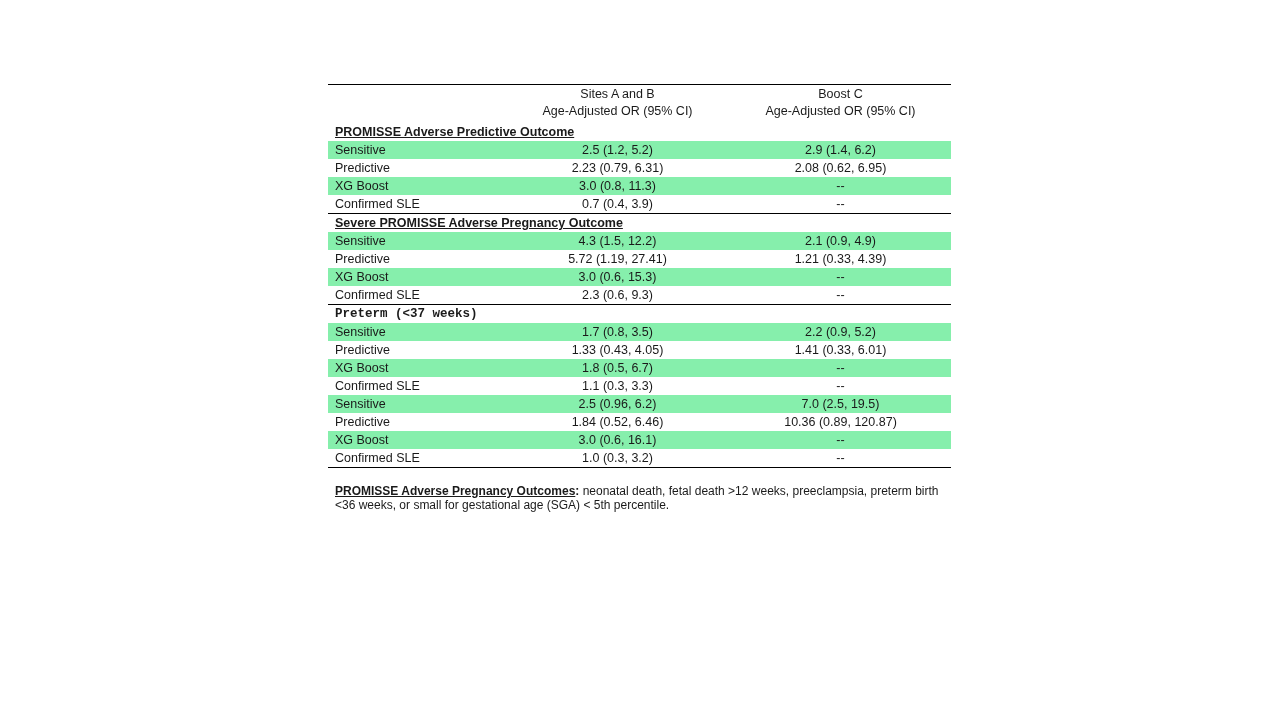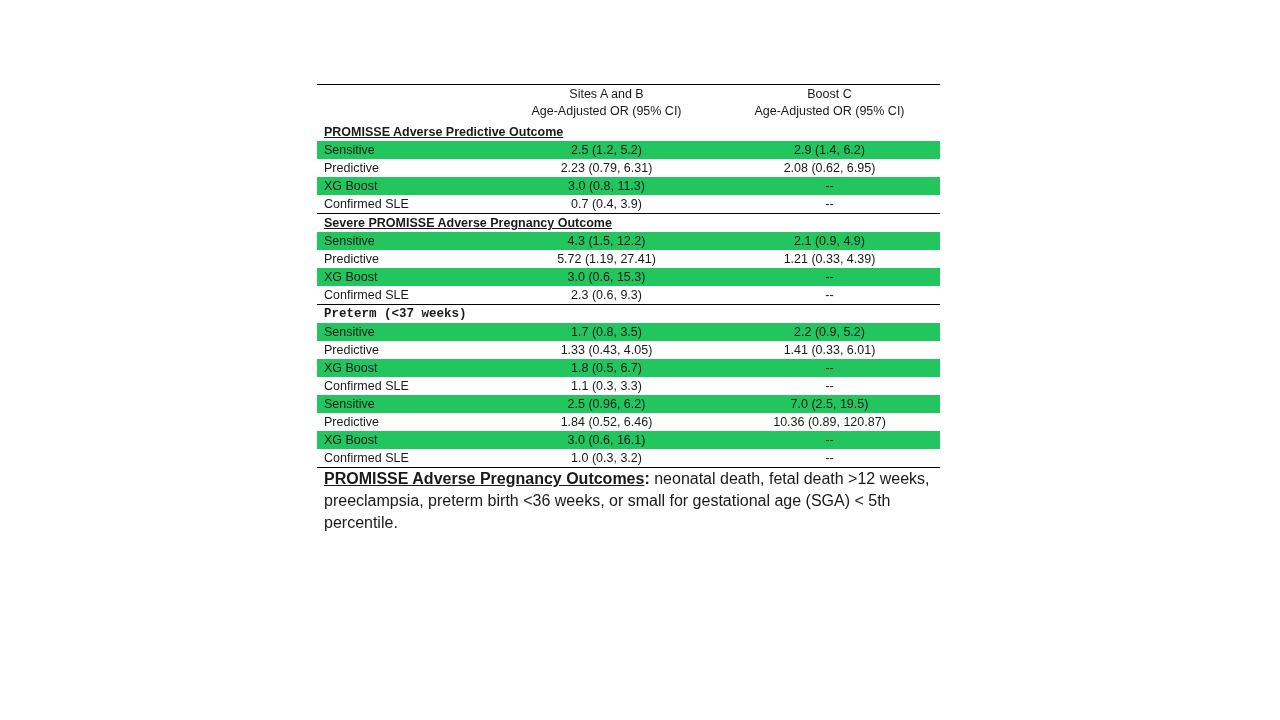--- a/index.html
+++ b/index.html
@@ -10,21 +10,21 @@
     body {
       width: 1280px;
       height: 720px;
       position: relative;
       overflow: hidden;
       font-family: "Liberation Sans", "DejaVu Sans", sans-serif;
       color: #1a1a1a;
     }
     .doc {
       position: absolute;
-      left: 317px;
+      left: 328px;
       top: 84px;
       width: 623px;
       font-size: 12.5px;
       line-height: 18px;
     }
     table.or-table {
       width: 623px;
       border-collapse: collapse;
       table-layout: fixed;
     }
@@ -48,26 +48,26 @@
       height: 18px;
     }
     tr.section-row td.no-ul { text-decoration: none; font-family: Liberation Mono, monospace; }
     tr.section-row.with-top td { border-top: 1.5px solid #000; }
     tr.data-row td {
       height: 18px;
       padding: 0;
     }
     tr.data-row td.label { padding-left: 7px; text-align: left; }
     tr.data-row td.val { text-align: center; }
-    tr.data-row.shaded td { background: #22c55e; }
+    tr.data-row.shaded td { background: #86efac; }
     .footnotes {
       border-top: 1.5px solid #000;
-      padding: 0 7px 0 7px;
-      line-height: 22px;
-      font-size: 16px;
+      padding: 16px 7px 0 7px;
+      line-height: 14px;
+      font-size: 12px;
     }
     .footnotes .term {
       font-weight: bold;
       text-decoration: underline;
     }
   </style>
 </head>
 <body>
 
 <div class="doc">

